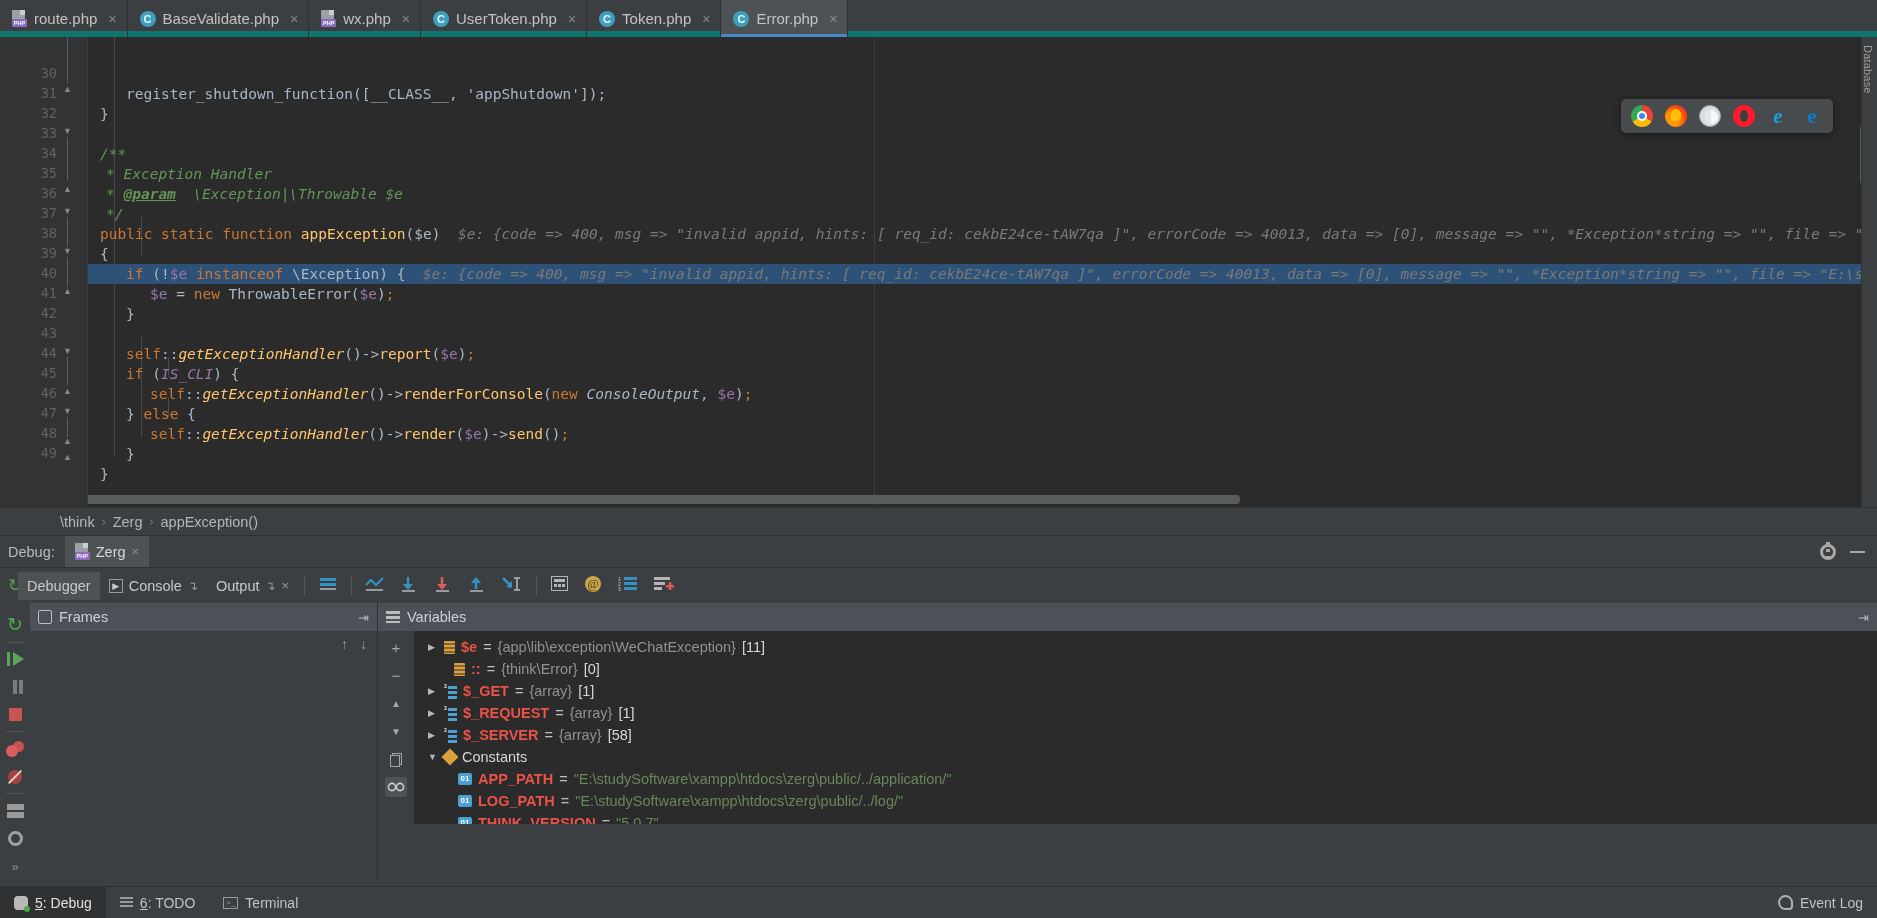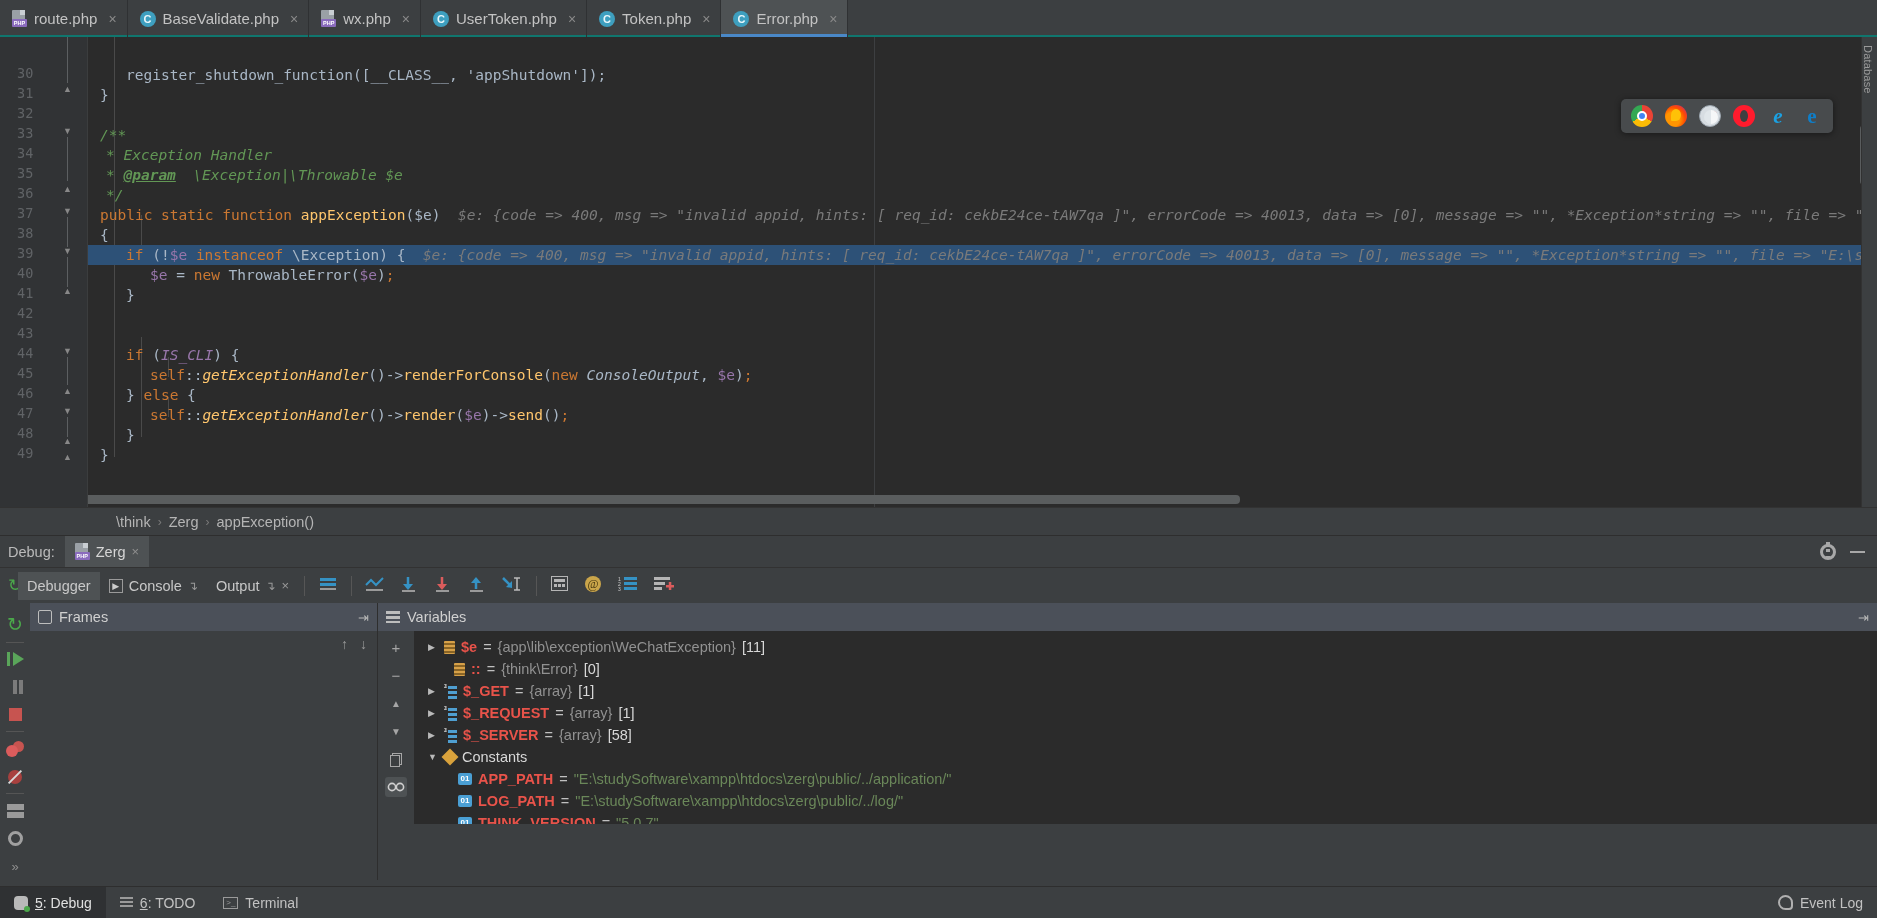--- a/index.html
+++ b/index.html
@@ -9,21 +9,21 @@
     font-family:"Liberation Sans", sans-serif;
     color:#bbbbbb;
     -webkit-font-smoothing:antialiased;
   }
   #app{ position:relative; width:1877px; height:918px; }
 
   
   .tabbar{
     position:absolute; left:0; top:0; width:1877px; height:37px;
     background:#3c3f41; display:flex; align-items:stretch;
-    border-bottom:2px solid #0f766e;
+    border-bottom:6px solid #0f766e;
   }
   .tab{
     display:flex; align-items:center; gap:7px;
     padding:0 10px 0 12px; height:37px;
     font-size:15px; color:#c3c3c3; cursor:default;
     border-right:1px solid #2f3133;
     position:relative;
   }
   .tab.active{ background:#4e5254; }
   .tab.active:after{
@@ -50,36 +50,36 @@
   
   .editor{
     position:absolute; left:0; top:37px; width:1877px; height:470px;
     background:#2b2b2b; overflow:hidden;
   }
   .gutter{
     position:absolute; left:0; top:0; width:88px; height:470px;
     background:#313335; border-right:1px solid #3b3d3e;
   }
   .lineno{
-    position:absolute; right:30px; width:40px; text-align:left;
+    position:absolute; right:30px; width:40px; text-align:right;
     font-family:"DejaVu Sans Mono", monospace; font-size:13.5px; color:#606366;
   }
   .foldcol{ position:absolute; left:62px; top:0; width:22px; height:470px; }
   .foldmark{
     position:absolute; left:0; width:11px; height:11px; color:#888; font-size:9px;
     line-height:11px; text-align:center;
   }
   .foldline{ position:absolute; left:5px; width:1px; background:#5c5f61; }
 
   .codearea{
     position:absolute; left:88px; top:0; right:0; height:470px; overflow:hidden;
   }
   .cl{
     position:absolute; left:0; height:20px; line-height:20px; white-space:pre;
-    font-family:"DejaVu Sans Mono", monospace; font-size:14.5px; color:#a9b7c6;
+    font-family:"DejaVu Sans Mono", monospace; font-size:14.5px; color:#a9b7c6;margin-top:19px;
   }
   .cl.hl{ background:#2d5177; left:-88px; padding-left:88px; width:2000px; }
   .kw{ color:#cc7832; }
   .fn{ color:#ffc66d; }
   .cmt{ color:#629755; font-style:italic; }
   .doctag{ color:#629755; font-weight:bold; font-style:italic; text-decoration:underline; }
   .var{ color:#9876aa; }
   .cst{ color:#9876aa; font-style:italic; }
   .cls{ color:#a9b7c6; font-style:italic; }
   .hint{ color:#7a7a7a; font-style:italic; }
@@ -123,21 +123,21 @@
   }
   .rightstrip span{
     display:block; writing-mode:vertical-rl; font-size:11px; color:#9a9a9a;
     margin-top:8px; letter-spacing:.2px;
   }
 
   
   .breadcrumb{
     position:absolute; left:0; top:507px; width:1877px; height:28px;
     background:#3c3f41; display:flex; align-items:center; gap:7px;
-    padding-left:116px; font-size:14.5px; color:#b5b5b5;
+    padding-left:60px; font-size:14.5px; color:#b5b5b5;
     border-top:1px solid #323232;
   }
   .breadcrumb .sep{ color:#7a7a7a; font-size:12px; }
 
   
   .dbgheader{
     position:absolute; left:0; top:535px; width:1877px; height:32px;
     background:#3c3f41; display:flex; align-items:center;
     border-top:1px solid #2e2e2e;
   }
@@ -366,20 +366,21 @@
 
       <div class="cl" style="top:168px;left:12px"><span class="kw">public static function </span><span class="fn">appException</span><span class="pn">($e)</span>&nbsp;&nbsp;<span class="hint">$e: {code =&gt; 400, msg =&gt; "invalid appid, hints: [ req_id: cekbE24ce-tAW7qa ]", errorCode =&gt; 40013, data =&gt; [0], message =&gt; "", *Exception*string =&gt; "", file =&gt; "E:\studySoftware\xa</span></div>
 
       <div class="cl" style="top:188px;left:12px"><span class="pn">{</span></div>
 
       <div class="cl hl" style="top:208px"><span style="display:inline-block;width:38px"></span><span class="kw">if</span><span class="pn"> (!</span><span class="var">$e</span><span class="pn"> </span><span class="kw">instanceof</span><span class="pn"> \Exception) {</span>&nbsp;&nbsp;<span class="hint">$e: {code =&gt; 400, msg =&gt; "invalid appid, hints: [ req_id: cekbE24ce-tAW7qa ]", errorCode =&gt; 40013, data =&gt; [0], message =&gt; "", *Exception*string =&gt; "", file =&gt; "E:\studySoftware\xa</span></div>
 
       <div class="cl" style="top:228px;left:62px"><span class="var">$e</span><span class="pn"> = </span><span class="kw">new</span><span class="pn"> ThrowableError(</span><span class="var">$e</span><span class="pn">)</span><span class="sc">;</span></div>
       <div class="cl" style="top:248px;left:38px"><span class="pn">}</span></div>
       <div class="cl" style="top:268px;left:38px"></div>
+      <div class="cl" style="top:288px;left:38px"><span class="kw">self</span><span class="pn">::</span><span class="fn" style="font-style:italic">getExceptionHandler</span><span class="pn">()-&gt;</span><span class="fn">report</span><span class="pn">(</span><span class="var">$e</span><span class="pn">)</span><span class="sc">;</span></div>
       <div class="cl" style="top:308px;left:38px"><span class="kw">if</span><span class="pn"> (</span><span class="cst">IS_CLI</span><span class="pn">) {</span></div>
       <div class="cl" style="top:328px;left:62px"><span class="kw">self</span><span class="pn">::</span><span class="fn" style="font-style:italic">getExceptionHandler</span><span class="pn">()-&gt;</span><span class="fn">renderForConsole</span><span class="pn">(</span><span class="kw">new</span><span class="pn"> </span><span class="cls">ConsoleOutput</span><span class="pn">, </span><span class="var">$e</span><span class="pn">)</span><span class="sc">;</span></div>
       <div class="cl" style="top:348px;left:38px"><span class="pn">} </span><span class="kw">else</span><span class="pn"> {</span></div>
       <div class="cl" style="top:368px;left:62px"><span class="kw">self</span><span class="pn">::</span><span class="fn" style="font-style:italic">getExceptionHandler</span><span class="pn">()-&gt;</span><span class="fn">render</span><span class="pn">(</span><span class="var">$e</span><span class="pn">)-&gt;</span><span class="fn">send</span><span class="pn">()</span><span class="sc">;</span></div>
       <div class="cl" style="top:388px;left:38px"><span class="pn">}</span></div>
       <div class="cl" style="top:408px;left:12px"><span class="pn">}</span></div>
 
       <div class="vscroll" style="top:88px;height:60px;right:8px"></div>
       <div class="hscroll" style="left:-8px;bottom:3px;width:1160px"></div>
     </div>

